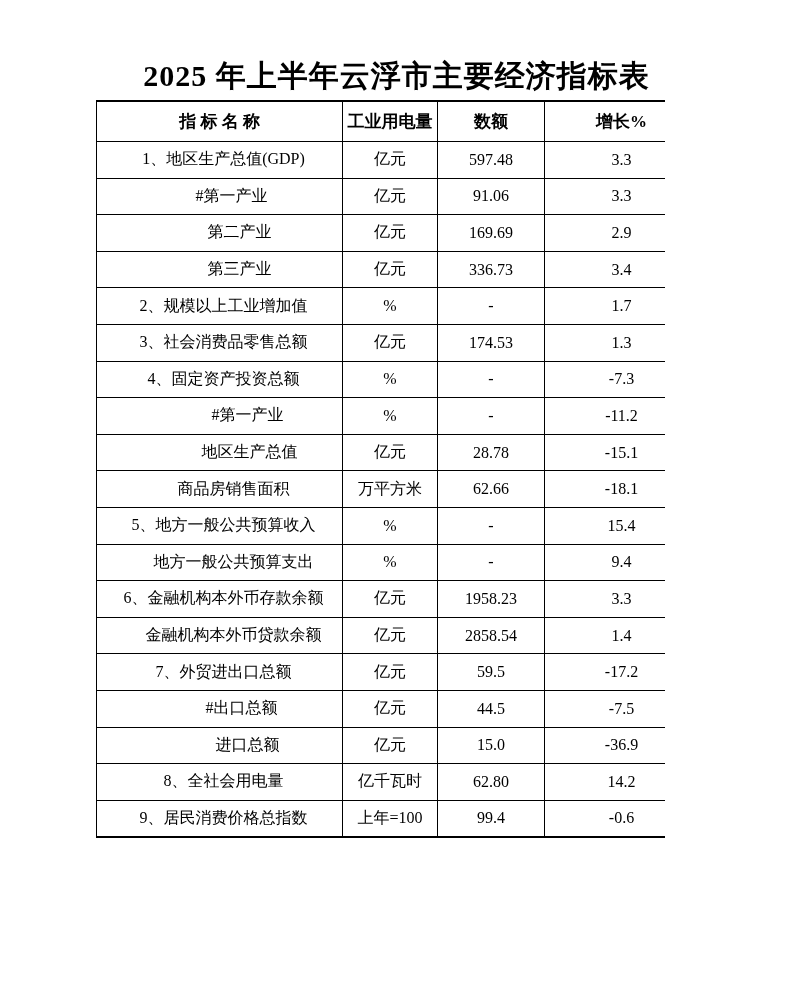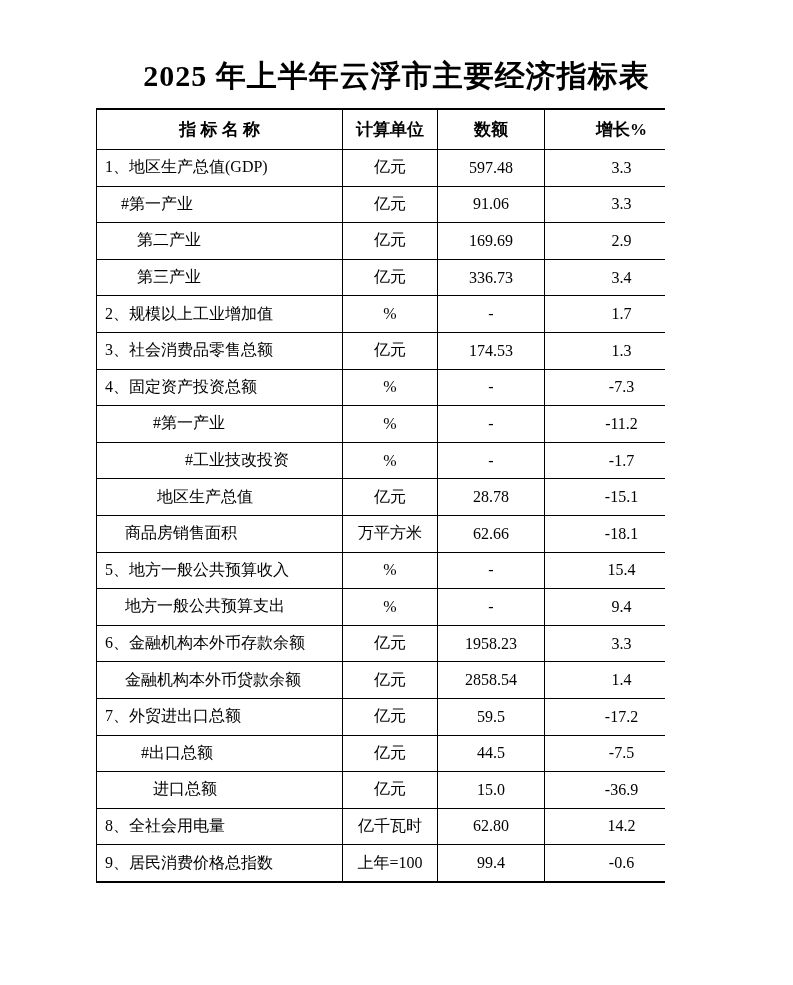--- a/index.html
+++ b/index.html
@@ -23,21 +23,21 @@
     width: 793px;
     text-align: center;
     font-size: 30px;
     font-weight: bold;
     letter-spacing: 1px;
     white-space: pre;
   }
   .table-wrap {
     position: absolute;
     left: 96px;
-    top: 108px;
+    top: 100px;
     width: 602px;
   }
   table.indicators {
     border-collapse: collapse;
     table-layout: fixed;
     width: 602px;
     font-size: 16px;
   }
   table.indicators th,
   table.indicators td {
@@ -56,21 +56,21 @@
     font-weight: bold;
     text-align: center;
     white-space: pre;
   }
   tbody td {
     height: 35.6px;
     text-align: center;
     white-space: pre;
   }
   tbody td.name-cell {
-    text-align: left;
+    text-align: center;
     padding-left: 8px;
     white-space: pre;
   }
   col.c-name   { width: 246px; }
   col.c-unit   { width: 95px; }
   col.c-amount { width: 107px; }
   col.c-growth { width: 154px; }
 </style>
 </head>
 <body>
@@ -83,21 +83,21 @@
     <table class="indicators">
       <colgroup>
         <col class="c-name">
           <col class="c-unit">
           <col class="c-amount">
           <col class="c-growth">
       </colgroup>
       <thead>
         <tr>
           <th>指 标 名 称</th>
-          <th>计算单位</th>
+          <th>工业用电量</th>
           <th>数额</th>
           <th>增长%</th>
         </tr>
       </thead>
       <tbody>
         <tr>
           <td class="name-cell">1、地区生产总值(GDP)</td>
           <td>亿元</td>
           <td>597.48</td>
           <td>3.3</td>
@@ -136,26 +136,20 @@
           <td class="name-cell">4、固定资产投资总额</td>
           <td>%</td>
           <td>-</td>
           <td>-7.3</td>
         </tr>
         <tr>
           <td class="name-cell">　　　#第一产业</td>
           <td>%</td>
           <td>-</td>
           <td>-11.2</td>
-        </tr>
-        <tr>
-          <td class="name-cell">　　　　　#工业技改投资</td>
-          <td>%</td>
-          <td>-</td>
-          <td>-1.7</td>
         </tr>
         <tr>
           <td class="name-cell">　　　 地区生产总值</td>
           <td>亿元</td>
           <td>28.78</td>
           <td>-15.1</td>
         </tr>
         <tr>
           <td class="name-cell">　 商品房销售面积</td>
           <td>万平方米</td>

